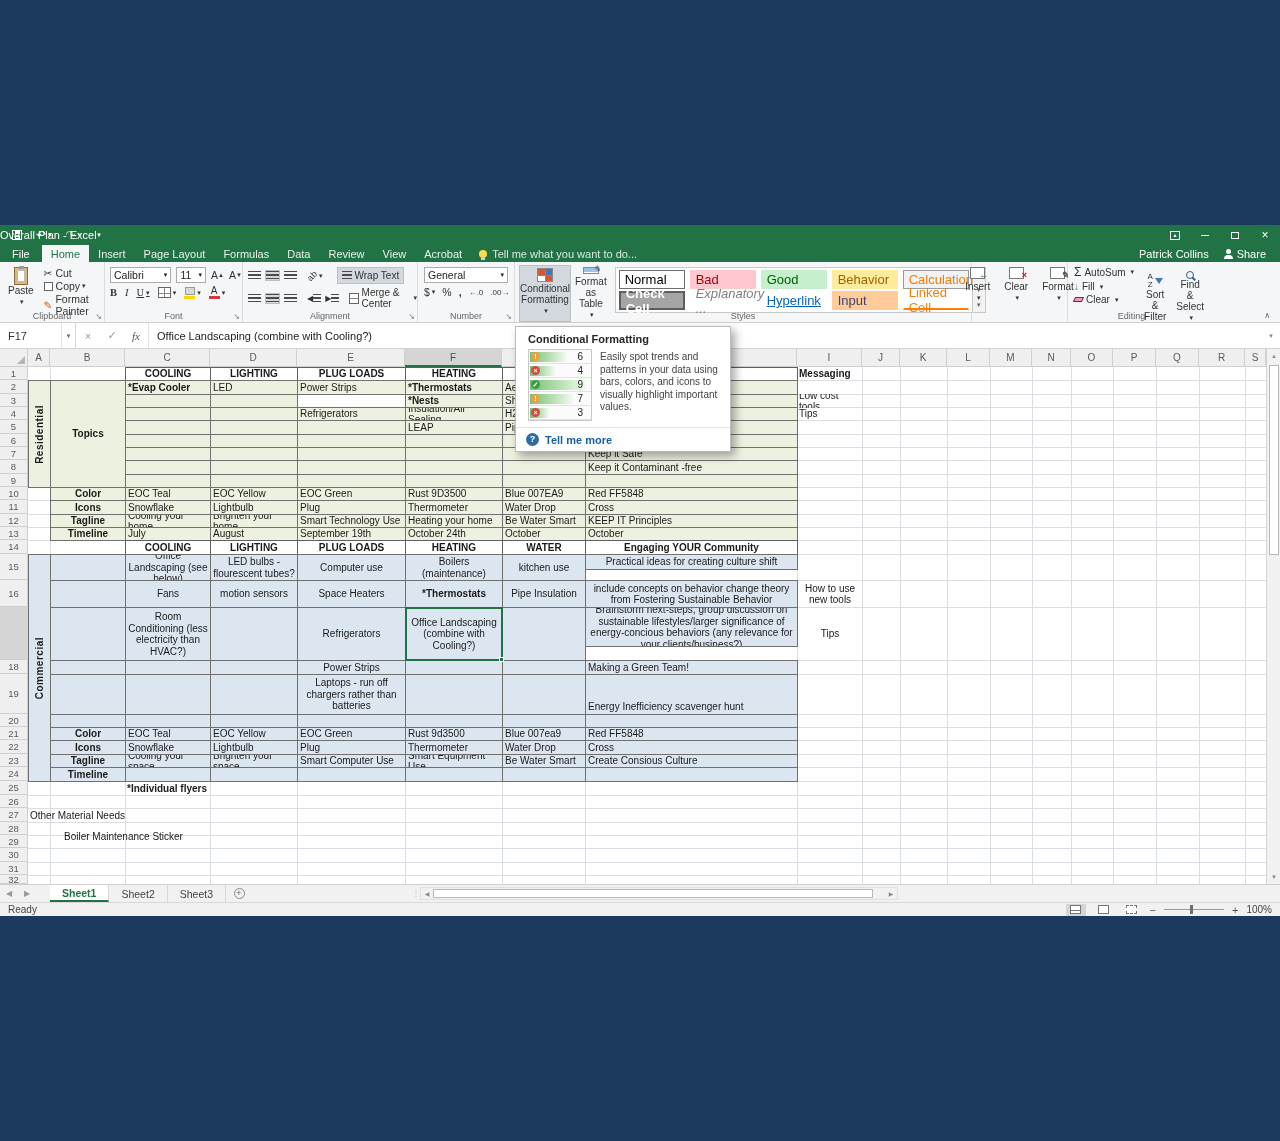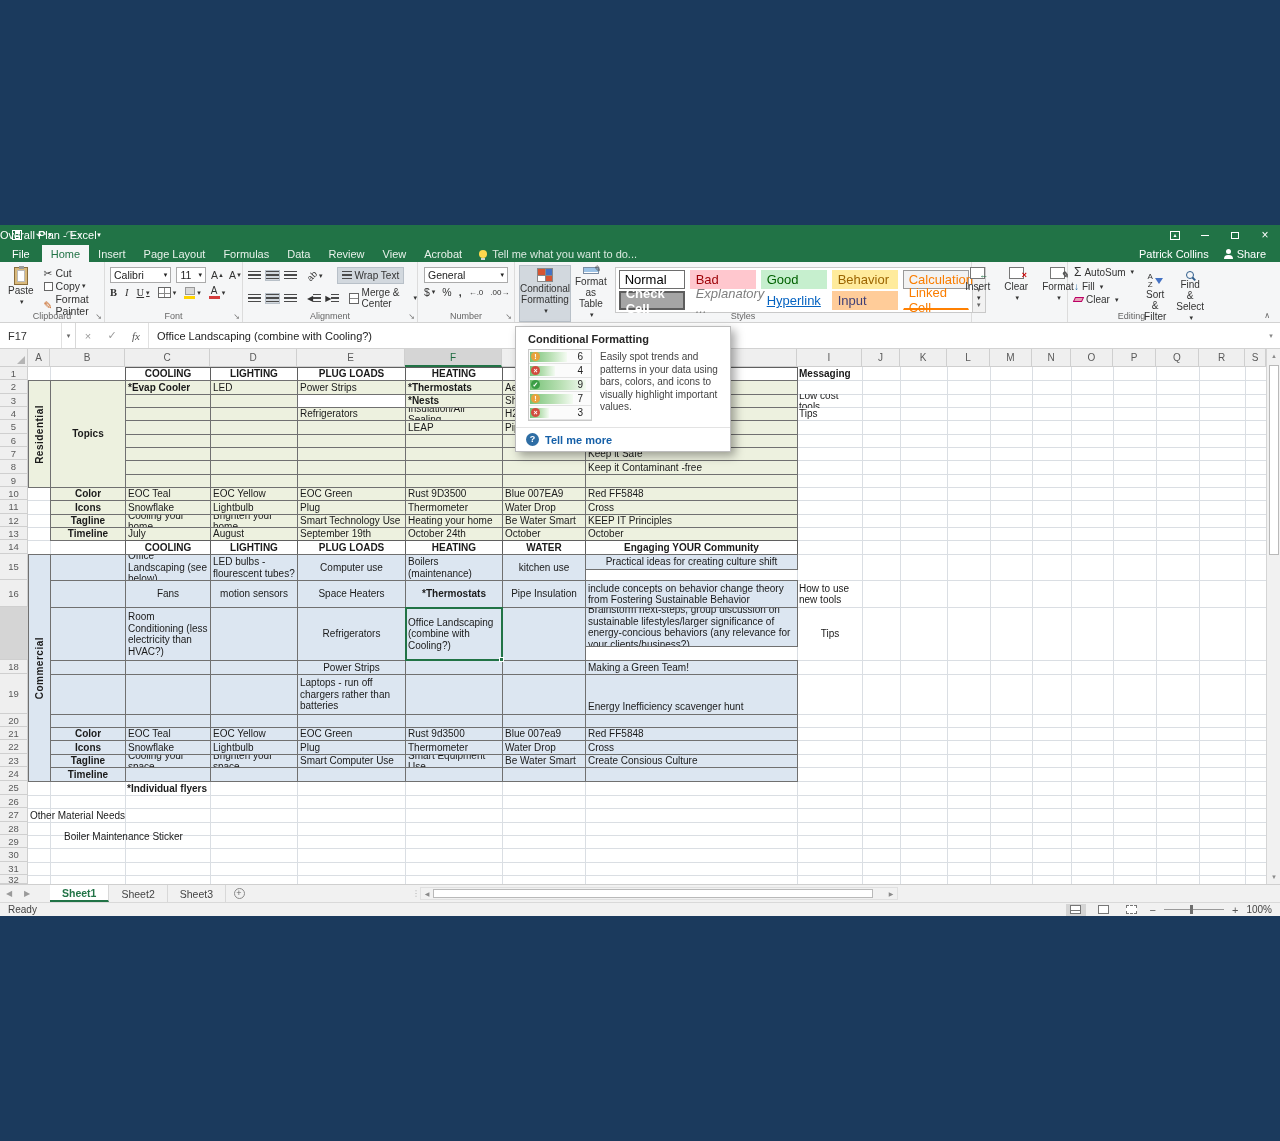--- a/index.html
+++ b/index.html
@@ -100,21 +100,21 @@
   .rowhdr { position:absolute; left:0; width:28px; background:#efefef; border-right:1px solid #cfcfcf; border-bottom:1px solid #cfcfcf; font-size:9.5px; color:#5a5a5a; display:flex; align-items:center; justify-content:center; }
   .rowhdr.sel { background:#d5d5d5; color:#1e6b41; border-right:2px solid #217346;padding-left:48px; }
   .gl { position:absolute; background:#dadee3; }
 
   
   .cell { position:absolute; font-size:10px; color:#1a1a1a; line-height:11.5px; display:flex; align-items:center; padding:0 2px; overflow:hidden; z-index:1; }
   .f-h { background:#fff; font-weight:bold; justify-content:center; text-align:center; border:1px solid #5f5f5f; z-index:2; }
   .f-g { background:#edf1df; border:1px solid #707070; z-index:2; }
   .f-b { background:#dce6f1; border:1px solid #707070; z-index:2; }
   .f-bold { font-weight:bold; }
-  .f-ctr { justify-content:center; }
+  .f-ctr { justify-content:center; text-align:center; }
   .f-bot { align-items:flex-end; padding-bottom:2px; }
   .f-spill { overflow:visible; white-space:nowrap; z-index:3; }
   .f-vert { justify-content:center; padding:0; }
   .vert-inner { writing-mode:vertical-rl; transform:rotate(180deg); font-weight:bold; letter-spacing:0.5px; }
   #sel-overlay { position:absolute; border:2px solid #217346; z-index:6; }
   #sel-overlay i { position:absolute; right:-3px; bottom:-3px; width:5px; height:5px; background:#217346; border:1px solid #fff; }
 
   
   #vscroll { left:1266px; top:349px; width:14px; height:535px; background:#f1f1f1; border-left:1px solid #d5d5d5; }
   .sbtn { position:absolute; left:0; width:14px; height:14px; display:flex; align-items:center; justify-content:center; font-size:6px; color:#8a8a8a; }

